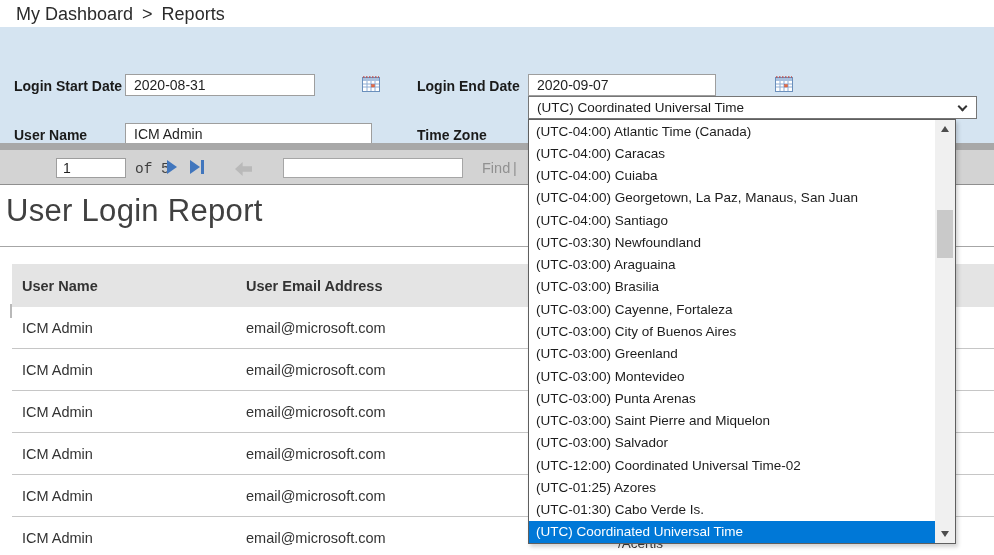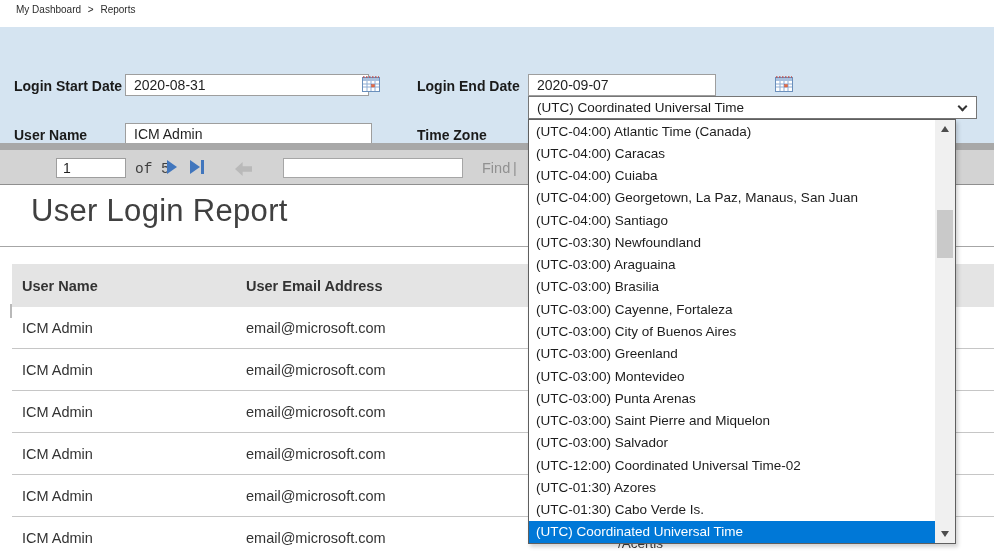--- a/index.html
+++ b/index.html
@@ -1,20 +1,20 @@
 <!DOCTYPE html>
 <html><head>
 <meta charset="utf-8">
 <style>
   * { margin:0; padding:0; box-sizing:border-box; }
   html,body { width:994px; height:555px; overflow:hidden; background:#ffffff;
               font-family:"Liberation Sans", sans-serif; color:#262626; }
 
   
-  #breadcrumb { position:absolute; left:16px; top:4px; font-size:10px; color:#2b2b2b; }
+  #breadcrumb { position:absolute; left:16px; top:4px; font-size:18px; color:#2b2b2b; }
   #breadcrumb span { margin-right:4px; }
 
   
   #filter-panel { position:absolute; left:0; top:27px; width:994px; height:116px; background:#d5e4f1; }
   .flabel { position:absolute; font-size:14px; font-weight:bold; color:#1a1a1a; }
   .finput { position:absolute; height:22px; border:1px solid #9e9e9e; background:#fff;
             font-family:"Liberation Sans",sans-serif; font-size:14px; color:#1f1f1f; padding:0 0 0 8px; outline:none; }
   .calendar { position:absolute; width:18px; height:16px; cursor:pointer; }
 
   
@@ -39,21 +39,21 @@
                 background:#fff; font-family:"Liberation Sans",sans-serif; font-size:14px; padding-left:6px; color:#1f1f1f; }
   #of-label { position:absolute; left:135px; top:161px; font-size:14.5px; color:#3f3f3f;font-family:Liberation Mono, monospace; }
   #back-arrow { position:absolute; left:235px; top:162px; width:17px; height:14px; background:#b9b9b9;
                 clip-path:polygon(0 50%, 45% 0, 45% 30%, 100% 30%, 100% 70%, 45% 70%, 45% 100%); cursor:pointer; }
   #find-input { position:absolute; left:283px; top:158px; width:180px; height:20px; border:1px solid #a6a6a6;
                 background:#fff; font-family:"Liberation Sans",sans-serif; font-size:13px; padding-left:5px; }
   #find-label { position:absolute; left:482px; top:160px; font-size:14.5px; color:#919191; cursor:default; }
   #find-sep   { position:absolute; left:513px; top:160px; font-size:14.5px; color:#919191; }
 
   
-  #report-title { position:absolute; left:31px; top:193px; font-size:31px; font-weight:300;
+  #report-title { position:absolute; left:6px; top:193px; font-size:31px; font-weight:300;
                   color:#404040; letter-spacing:0.3px; }
   #title-rule { position:absolute; left:0; top:246px; width:994px; height:1px; background:#a6a6a6; }
 
   #report-table { position:absolute; left:12px; top:264px; width:982px; }
   #table-header { height:43px; background:#e4e4e4; display:flex; align-items:center;
                   font-size:14.5px; font-weight:bold; color:#333; }
   .trow { height:42px; display:flex; align-items:center; border-bottom:1px solid #c6c6c6;
           font-size:14.5px; color:#333; background:#fff; }
   .tcell.c0, .hcell.c0 { width:234px; padding-left:10px; }
   .tcell.c1, .hcell.c1 { flex:1; }
@@ -82,21 +82,21 @@
 <body>
 
 <div id="breadcrumb">
   <span>My Dashboard</span>
   <span>&gt;</span>
   <span>Reports</span>
 </div>
 
 <div id="filter-panel">
   <div class="flabel" style="left:14px; top:51px;">Login Start Date</div>
-  <input class="finput" style="left: 125px; top: 47px; width: 244px;" value="2020-08-31">
+  <input class="finput" style="left: 125px; top: 47px; width: 190px;" value="2020-08-31">
   <svg class="calendar" style="left:362px; top:49px;" viewBox="0 0 18 16">
     <rect x="0.5" y="1.5" width="17" height="14" fill="#ffffff" stroke="#6a8fbc"></rect>
     <line x1="1" y1="1" x2="17" y2="1" stroke="#c0504d" stroke-width="1.5" stroke-dasharray="1.5 1.5"></line>
     <rect x="1" y="2" width="16" height="3" fill="#a8c0de"></rect>
     <path d="M5 5 V15 M9 5 V15 M13 5 V15 M1 8 H17 M1 11 H17" stroke="#8fadd3" stroke-width="1" fill="none"></path>
     <rect x="9.5" y="8.5" width="3" height="2.5" fill="#e8703a" stroke="#c0504d" stroke-width="0.5"></rect>
   </svg>
 
   <div class="flabel" style="left:417px; top:51px;">Login End Date</div>
   <input class="finput" style="left: 528px; top: 47px; width: 188px;" value="2020-09-07">
@@ -192,21 +192,21 @@
       <div class="tz-item">(UTC-03:00) Araguaina</div>
       <div class="tz-item">(UTC-03:00) Brasilia</div>
       <div class="tz-item">(UTC-03:00) Cayenne, Fortaleza</div>
       <div class="tz-item">(UTC-03:00) City of Buenos Aires</div>
       <div class="tz-item">(UTC-03:00) Greenland</div>
       <div class="tz-item">(UTC-03:00) Montevideo</div>
       <div class="tz-item">(UTC-03:00) Punta Arenas</div>
       <div class="tz-item">(UTC-03:00) Saint Pierre and Miquelon</div>
       <div class="tz-item">(UTC-03:00) Salvador</div>
       <div class="tz-item">(UTC-12:00) Coordinated Universal Time-02</div>
-      <div class="tz-item">(UTC-01:30) Azores</div>
+      <div class="tz-item">(UTC-01:25) Azores</div>
       <div class="tz-item">(UTC-01:30) Cabo Verde Is.</div>
       <div class="tz-item selected">(UTC) Coordinated Universal Time</div>
     </div>
   <div id="tz-scrollbar">
     <div class="scroll-arrow" id="scroll-up">
         <div class="tri-up"></div>
       </div>
     <div id="scroll-thumb"></div>
     <div class="scroll-arrow" id="scroll-down">
         <div class="tri-down"></div>

